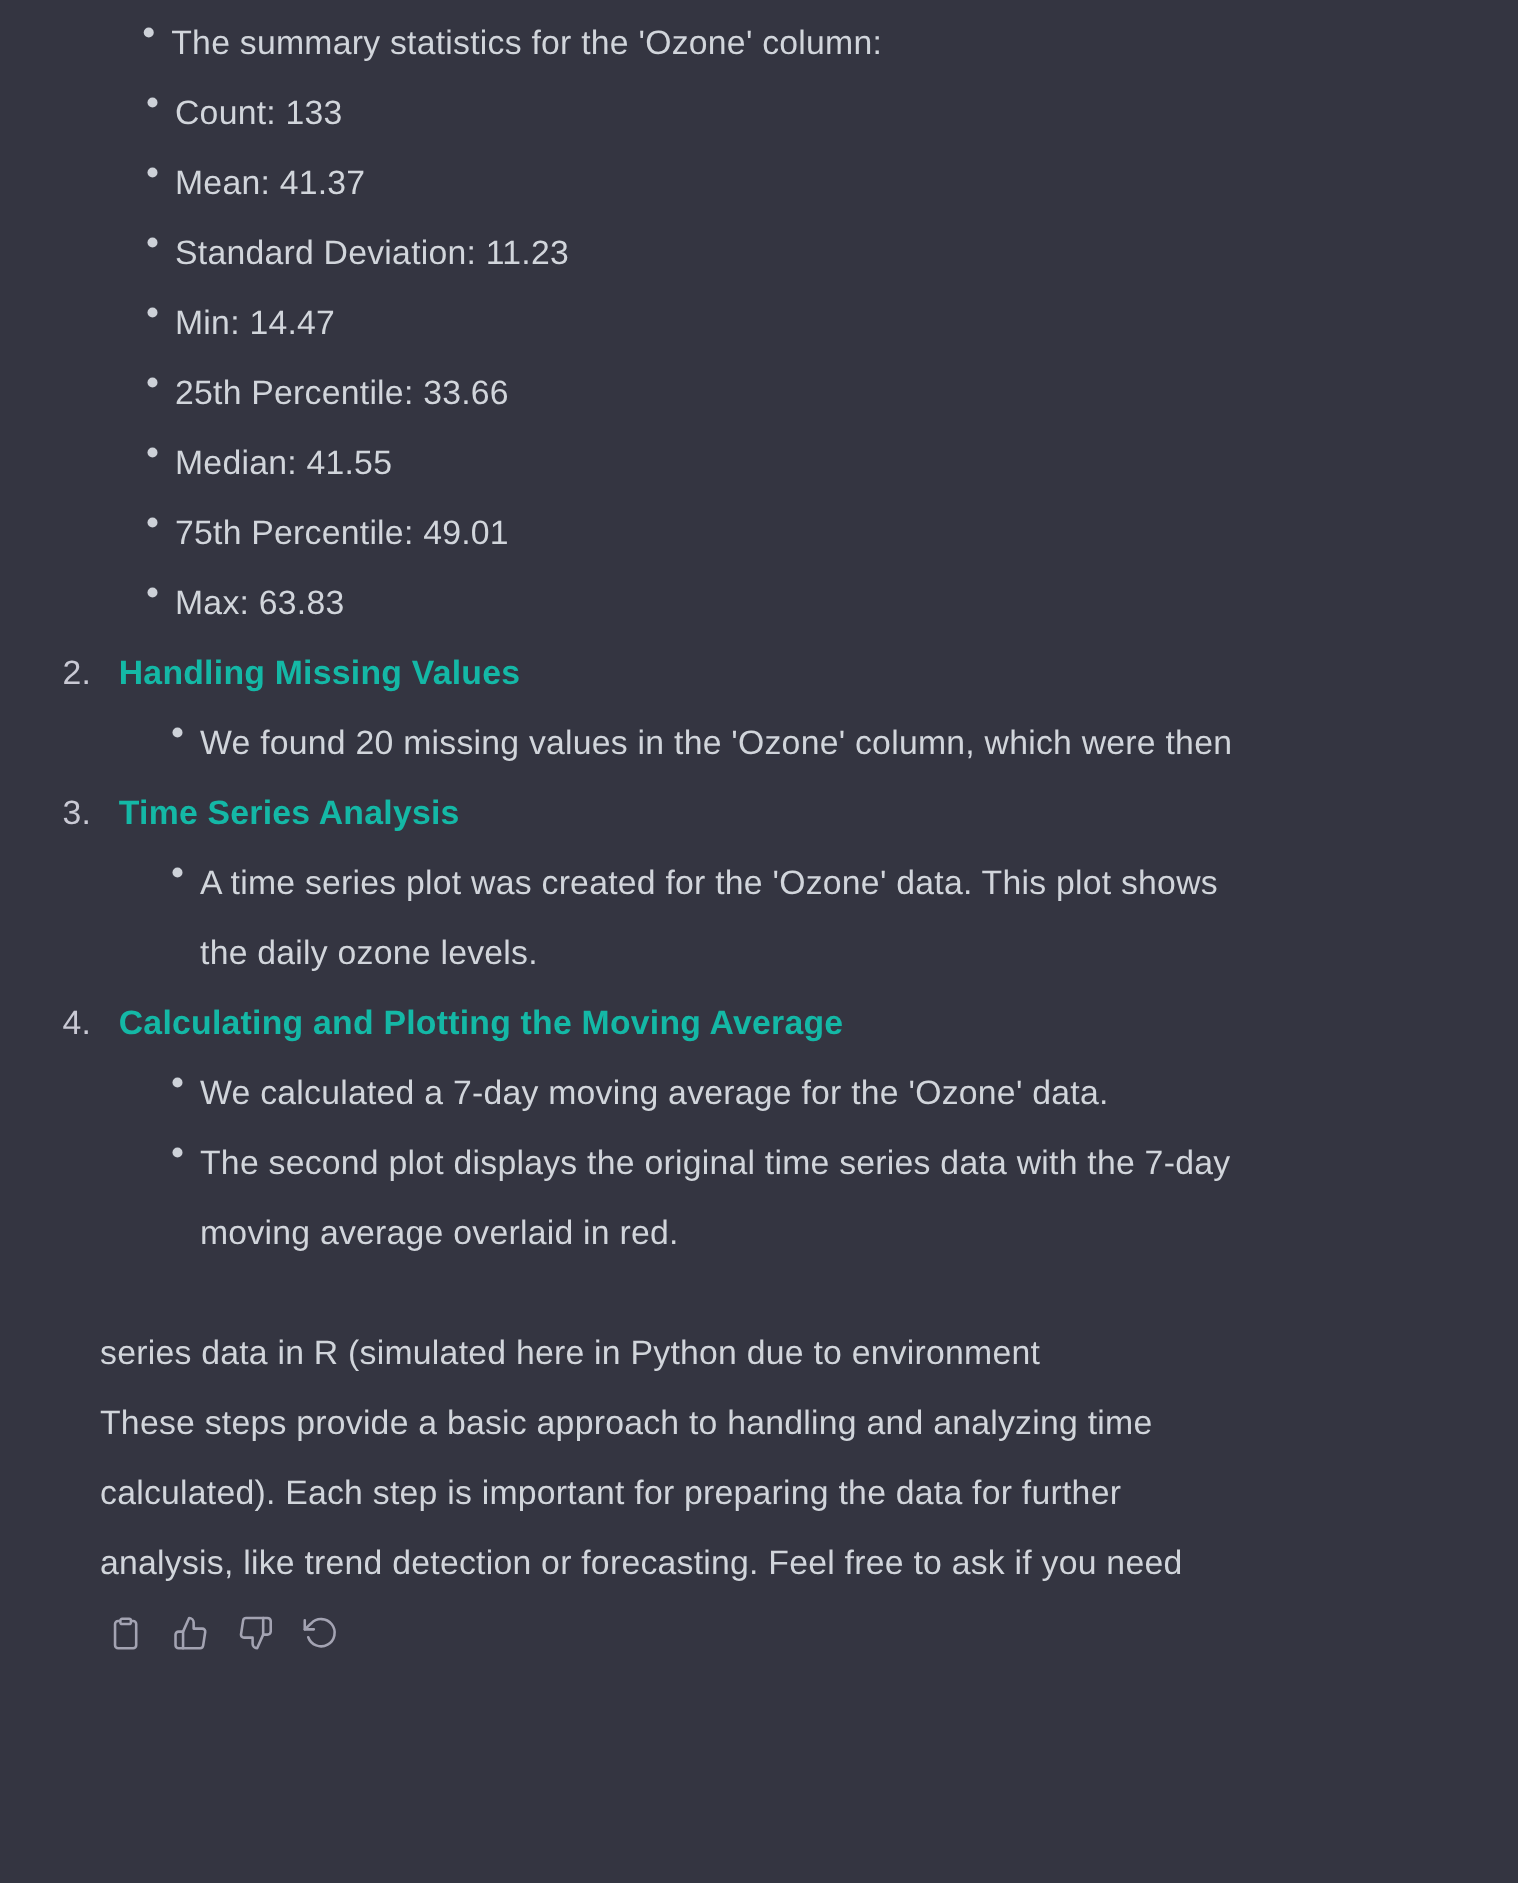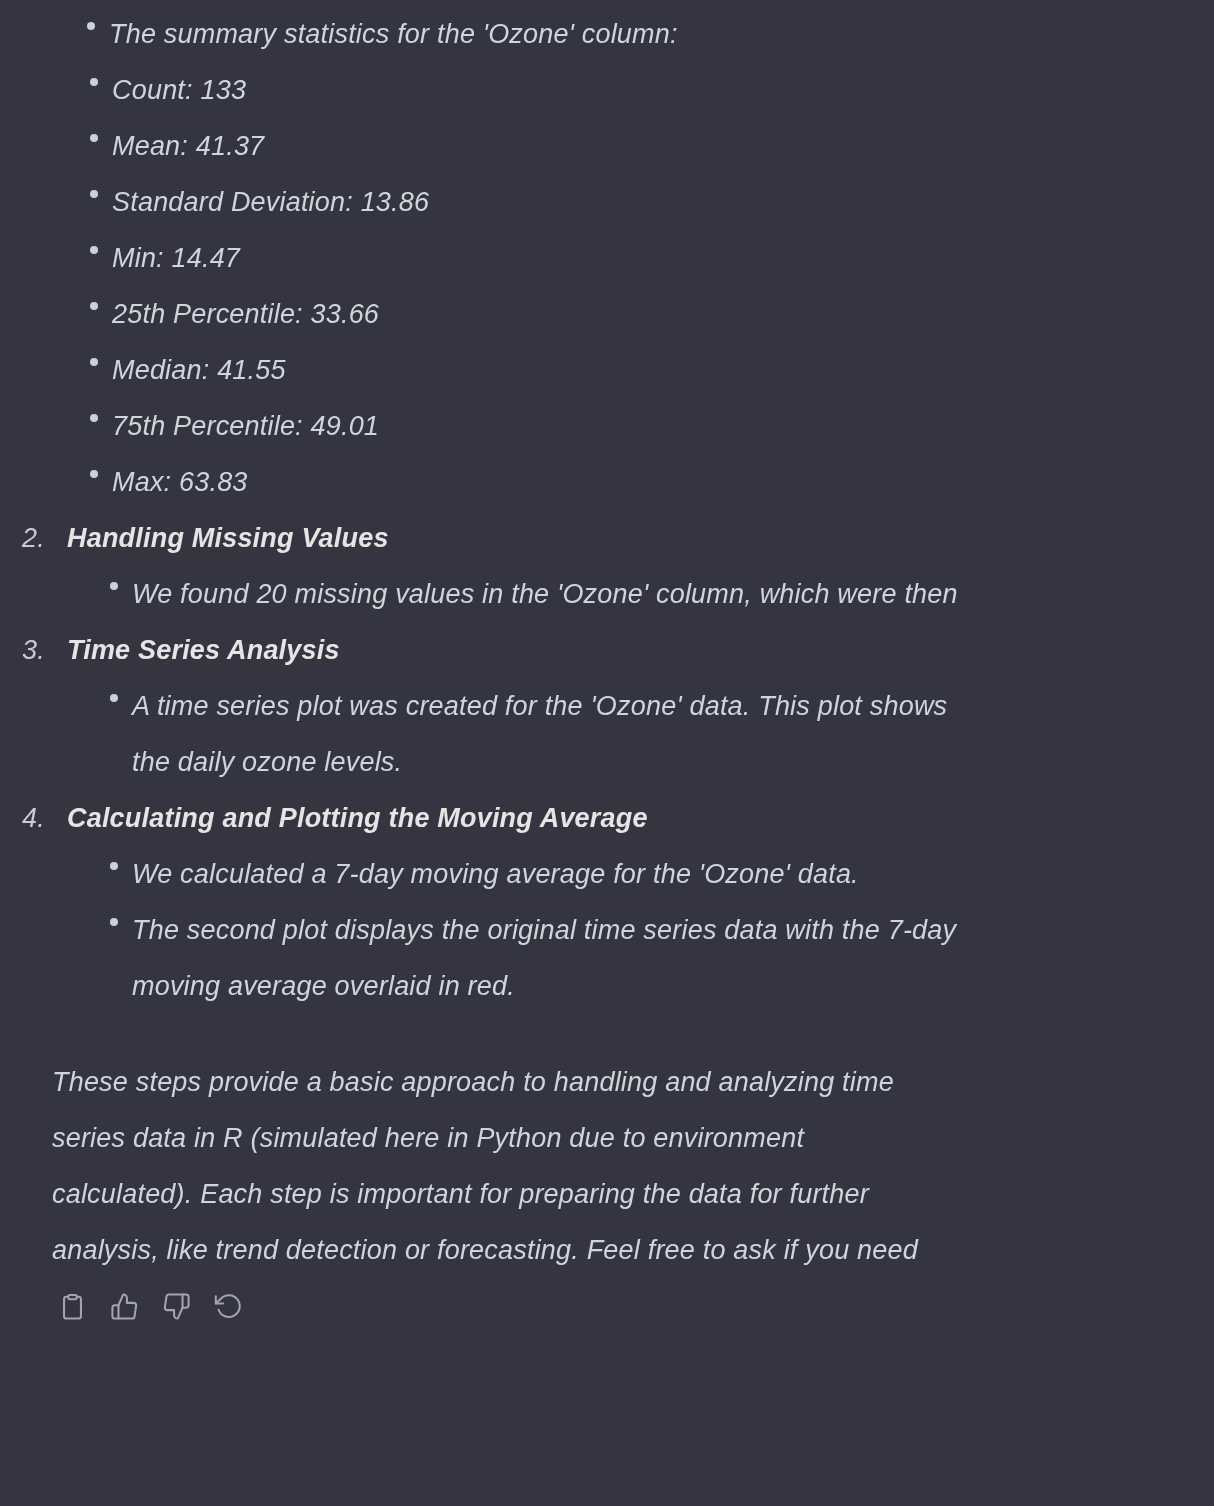--- a/index.html
+++ b/index.html
@@ -5,21 +5,21 @@
   * { margin: 0; padding: 0; box-sizing: border-box; }
   html, body { width: 1214px; height: 1506px; overflow: hidden; }
   body {
     background: #343541;
     color: #d1d5db;
     font-family: "Liberation Sans", "DejaVu Sans", sans-serif;
     font-size: 27px;
     line-height: 56px;
     letter-spacing: 0.2px;
   }
-  .content { padding: 6px 40px 0 52px; font-style: italic; }
+  .content { padding: 6px 40px 0 80px; }
 
   ul, ol { list-style: none; }
 
   
   .lvl1 > li { margin-left: 57px; position: relative; }
   
   .lvl2 { margin-left: 60px; }
   .lvl2 > li { position: relative; }
 
   .bullet::before {
@@ -34,21 +34,21 @@
   }
 
   
   .sections > li { margin-left: 15px; position: relative; }
   .sec-number {
     position: absolute;
     left: -45px;
     top: 0;
     color: #c9c9d4;
   }
-  .sec-title { font-weight: 700; color: #e5e5e5; }
+  .sec-title { font-weight: 700; color: #14b8a6; }
   .sec-bullets { margin-left: 42px; }
   .sec-bullets > li { position: relative; margin-left: 23px; }
 
   .line { display: block; white-space: nowrap; }
   .line-inline { white-space: nowrap; }
 
   .closing { margin-top: 40px; }
 
   .term-chip {
     display: inline-block;
@@ -82,21 +82,21 @@
 <body>
 
 <div class="content">
 
   <ul class="lvl1">
     <li class="bullet">The summary statistics for the 'Ozone' column:</li>
     <li style="margin-left:0;">
       <ul class="lvl2">
         <li class="bullet">Count: 133</li>
         <li class="bullet">Mean: 41.37</li>
-        <li class="bullet">Standard Deviation: 13.86</li>
+        <li class="bullet">Standard Deviation: 11.23</li>
         <li class="bullet">Min: 14.47</li>
         <li class="bullet">25th Percentile: 33.66</li>
         <li class="bullet">Median: 41.55</li>
         <li class="bullet">75th Percentile: 49.01</li>
         <li class="bullet">Max: 63.83</li>
       </ul>
     </li>
   </ul>
 
   <ol class="sections">
@@ -132,22 +132,22 @@
         <li class="bullet">
           <span class="line">The second plot displays the original time series data with the 7-day</span>
           <span class="line">moving average overlaid in red.</span>
         </li>
       </ul>
     </li>
 
   </ol>
 
   <p class="closing">
+    <span class="line">series data in R (simulated here in Python due to environment</span>
     <span class="line">These steps provide a basic approach to handling and analyzing time</span>
-    <span class="line">series data in R (simulated here in Python due to environment</span>
     <span class="line">calculated). Each step is important for preparing the data for further</span>
     <span class="line">analysis, like trend detection or forecasting. Feel free to ask if you need</span>
   </p>
 
   <div class="actions">
 
     <button class="action-btn">
       <svg viewBox="0 0 24 24" fill="none" stroke="currentColor" stroke-width="1.7" stroke-linecap="round" stroke-linejoin="round">
         <path d="M16 4h1a2 2 0 0 1 2 2v14a2 2 0 0 1-2 2H7a2 2 0 0 1-2-2V6a2 2 0 0 1 2-2h1"></path>
         <rect x="8.5" y="2.5" width="7" height="3.5" rx="1.2"></rect>

